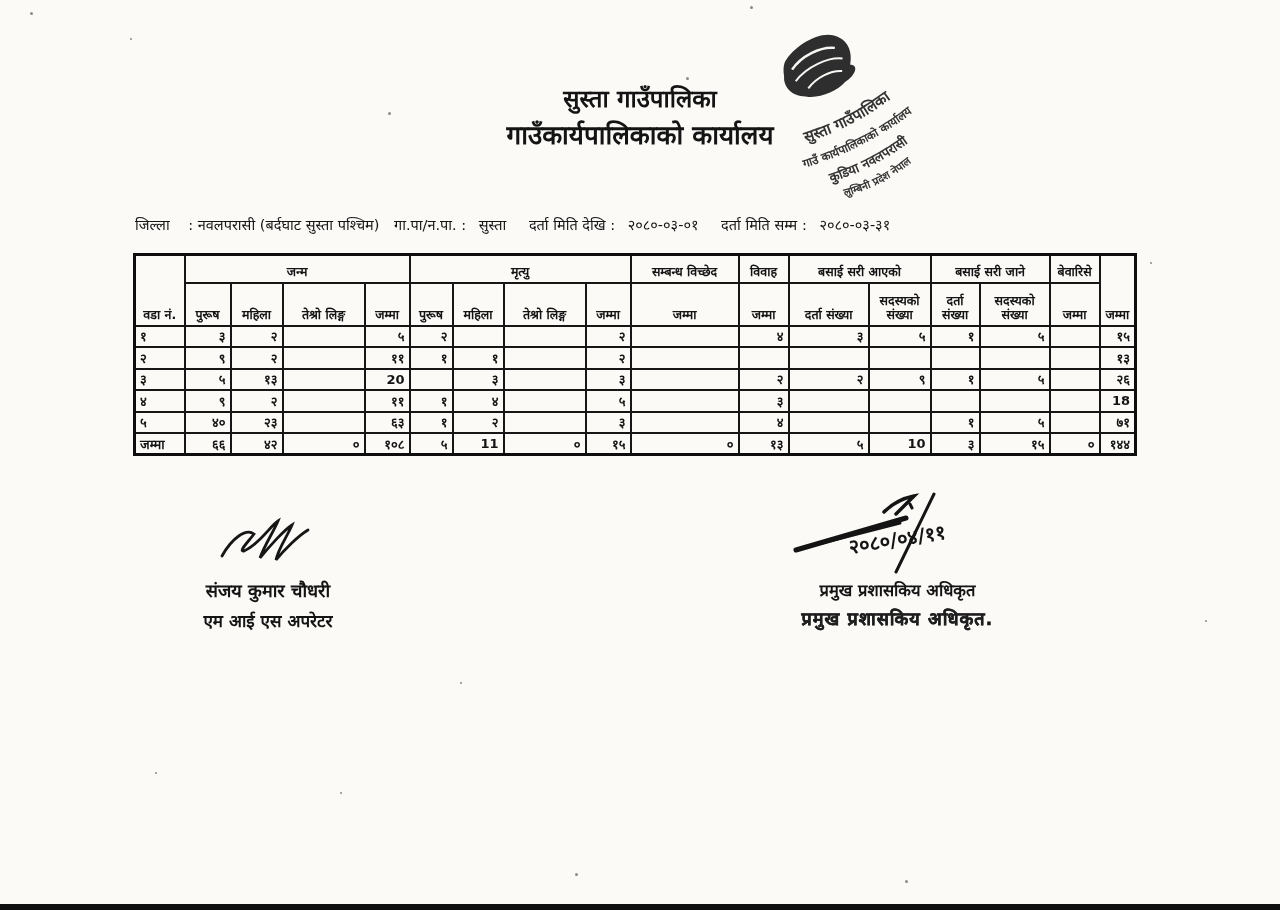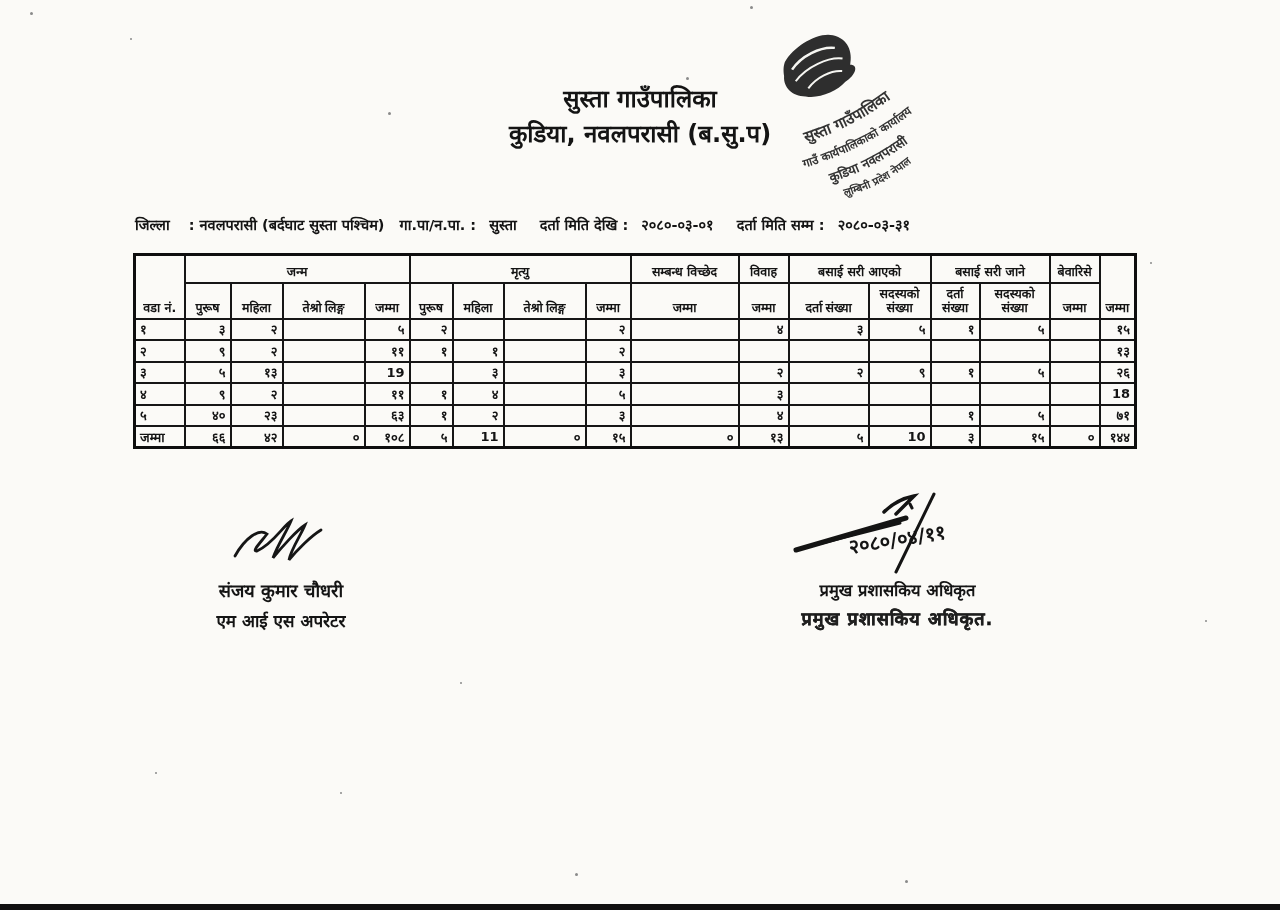--- a/index.html
+++ b/index.html
@@ -14,21 +14,21 @@
   .page { position:absolute; inset:0; }
 
   
   .titles { position:absolute; left:360px; top:82px; width:560px; text-align:center; font-weight:700; }
   .title-1 { font-size:24px; line-height:1.45; }
   .title-2 { font-size:26px; line-height:1.45; }
   .title-3 { font-size:24px; line-height:1.45; }
   .subtitle { position:absolute; left:420px; top:189px; width:500px; text-align:center; font-size:17px; font-weight:700; }
 
   
-  .meta { position:absolute; left:135px; top:214px; width:1000px; font-size:14.5px; font-weight:700; white-space:nowrap; }
+  .meta { position:absolute; left:135px; top:214px; width:1000px; font-size:14.5px; font-weight:400; white-space:nowrap; }
   .meta span { display:inline-block; }
   .m-gap-sm { margin-left:10px; }
   .m-gap-md { margin-left:14px; }
   .m-gap-lg { margin-left:18px; }
   .m-val { margin-left:8px; }
 
   
   .stamp { position:absolute; left:722px; top:28px; width:250px; height:180px; opacity:.92; }
 
   
@@ -41,50 +41,50 @@
   table.report th, table.report td {
     border:2px solid #161616;
     font-weight:700;
     overflow:hidden;
   }
   table.report th {
     font-size:12.5px; text-align:center; vertical-align:bottom;
     padding:1px 2px 2px 2px; line-height:1.15;
   }
   thead tr.gr th { height:28px; }
-  thead tr.sub th { height:36px;font-family:Liberation Serif, serif; }
+  thead tr.sub th { height:43px; }
   th.corner { text-align:left; padding-left:4px; }
   th.grand { vertical-align:bottom; }
   table.report td {
     height:21.5px; font-size:13px; text-align:right; padding:0 4px;
   }
   table.report td.ward { text-align:left; }
   tr.total td { font-size:13px; }
 
   
-  .sig-left { position:absolute; left:196px; top:516px; width:170px; text-align:center; font-weight:700; }
+  .sig-left { position:absolute; left:183px; top:516px; width:170px; text-align:center; font-weight:700; }
   .sig-left .name { font-size:18px; margin-top:6px; }
   .sig-left .role { font-size:17px; margin-top:7px; }
   .sig-right { position:absolute; left:780px; top:492px; width:235px; text-align:center; font-weight:700; }
   .sig-right .name { font-size:18px; margin-top:-4px; }
   .sig-right .role { font-size:16.5px; margin-top:0; }
   .sig-right .role-stamp { font-size:18px; margin-top:5px; letter-spacing:1px; font-weight:700; -webkit-text-stroke:.4px #222; }
 
   
   .bottom-bar { position:absolute; left:0; bottom:0; width:1280px; height:6px; background:#101010; }
   .speck { position:absolute; border-radius:50%; background:#8a8a8a; }
 </style>
 </head>
 <body>
 
 <div class="page">
 
   <div class="titles">
     <div class="title-1">सुस्ता गाउँपालिका</div>
-    <div class="title-3">कुडिया, नवलपरासी (ब.सु.प)</div>
+    <div class="title-2">गाउँकार्यपालिकाको कार्यालय</div>
   </div>
 
   <svg class="stamp" viewBox="0 0 250 180">
     <g transform="rotate(-27 125 90)" fill="#242424">
       <path d="M95 12 C110 2 138 0 150 10 C162 20 160 34 152 44 C160 48 152 56 140 57 C128 62 108 60 98 52 C86 46 82 34 88 24 C90 18 92 15 95 12 Z" fill="#1d1d1d"></path>
       <path d="M98 22 C112 14 134 14 146 22" stroke="#f6f6f2" stroke-width="2.5" fill="none"></path>
       <path d="M96 34 C112 26 136 27 148 35" stroke="#f6f6f2" stroke-width="2" fill="none"></path>
       <path d="M104 46 C116 40 132 40 142 46" stroke="#f6f6f2" stroke-width="2" fill="none"></path>
       <path id="arc1" d="M35 82 Q125 112 215 82" fill="none"></path>
       <path id="arc2" d="M18 103 Q125 138 232 103" fill="none"></path>
@@ -203,21 +203,21 @@
           <td class="num"></td>
           <td class="num"></td>
           <td class="num"></td>
           <td class="num">१३</td>
         </tr>
         <tr>
           <td class="ward">३</td>
           <td class="num">५</td>
           <td class="num">१३</td>
           <td class="num"></td>
-          <td class="num">19</td>
+          <td class="num">20</td>
           <td class="num"></td>
           <td class="num">३</td>
           <td class="num"></td>
           <td class="num">३</td>
           <td class="num"></td>
           <td class="num">२</td>
           <td class="num">२</td>
           <td class="num">९</td>
           <td class="num">१</td>
           <td class="num">५</td>

